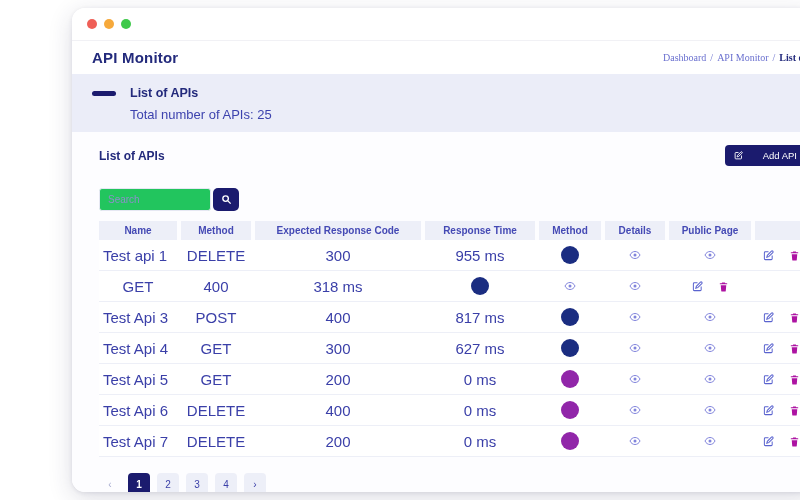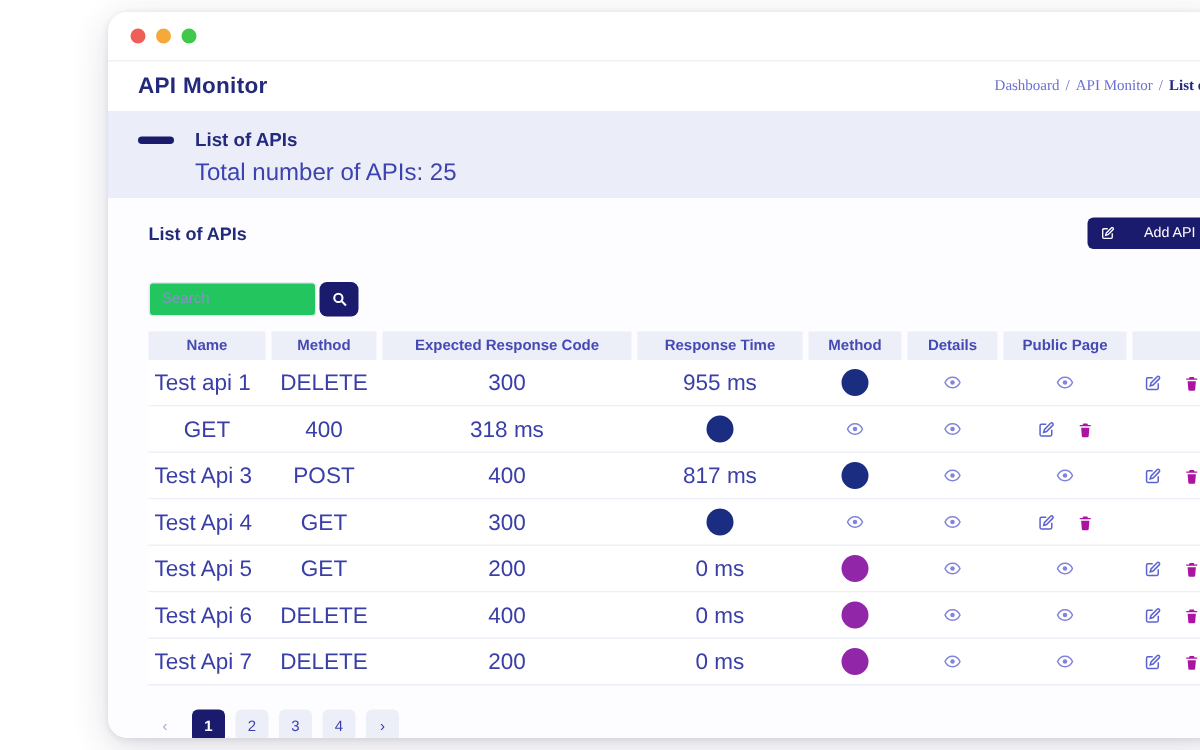--- a/index.html
+++ b/index.html
@@ -18,21 +18,21 @@
   .app-header { height:33px; display:flex; align-items:center; padding-left:20px; overflow:hidden; }
   .app-title { font-size:15px; font-weight:bold; color:#232a7c; letter-spacing:.2px; }
   .breadcrumb { margin-left:auto; white-space:nowrap; font-size:10px; color:#6a70cf;font-family:Liberation Serif, serif; }
   .breadcrumb .sep { margin:0 4px; color:#6a70cf; }
   .breadcrumb .crumb-last { color:#232a7c; font-weight:bold; }
 
   .section-band { height:58px; background:#ebedf8; padding:12px 20px 0 20px; }
   .section-title-row { display:flex; align-items:center; }
   .dash-icon { width:24px; height:5px; background:#1b1b6e; border-radius:3px; margin-right:14px; }
   .section-title { font-size:12.5px; font-weight:bold; color:#232a7c; }
-  .section-subtitle { font-size:16px; color:#3d43ae; margin:7px 0 0 38px; }
+  .section-subtitle { font-size:13px; color:#3d43ae; margin:7px 0 0 38px; }
 
   .content { padding:13px 8px 0 27px; background:#fdfdff; height:393px; }
 
   .card-header { display:flex; align-items:center; padding-right:2px; }
   .card-title { font-size:12px; font-weight:bold; color:#232a7c; }
   .add-btn { margin-left:auto; background:#1b1b6e; color:#fff; border:none; border-radius:4px;
              font-size:9.5px; font-family:inherit; padding:5px 9px; display:flex; align-items:center; gap:20px; cursor:pointer; }
   .add-btn svg { display:block; }
 
   .search-row { display:flex; margin-top:22px; }
@@ -238,20 +238,21 @@
                   <path d="M9 3h6l1 2h4v2H4V5h4z"></path>
                   <path d="M6 9h12l-1 12a2 2 0 0 1-2 2H9a2 2 0 0 1-2-2z"></path>
                 </svg>
               </button>
             </div>
           </div>
           <div class="trow">
             <div class="cell name">Test Api 4</div>
             <div class="cell ">GET</div>
             <div class="cell ">300</div>
+            <div class="cell ">627 ms</div>
             <div class="cell ">
               <span class="status-circle" style="background: rgb(27, 45, 129);"></span>
             </div>
             <div class="cell ">
               <button class="icon-btn icon-eye">
                 <svg width="12" height="12" viewBox="0 0 24 24" fill="none" stroke="currentColor" stroke-width="2">
                   <path d="M2 12c2-4.5 6-7 10-7s8 2.5 10 7c-2 4.5-6 7-10 7S4 16.5 2 12z"></path>
                   <circle cx="12" cy="12" r="3" fill="currentColor" stroke="none"></circle>
                 </svg>
               </button>

